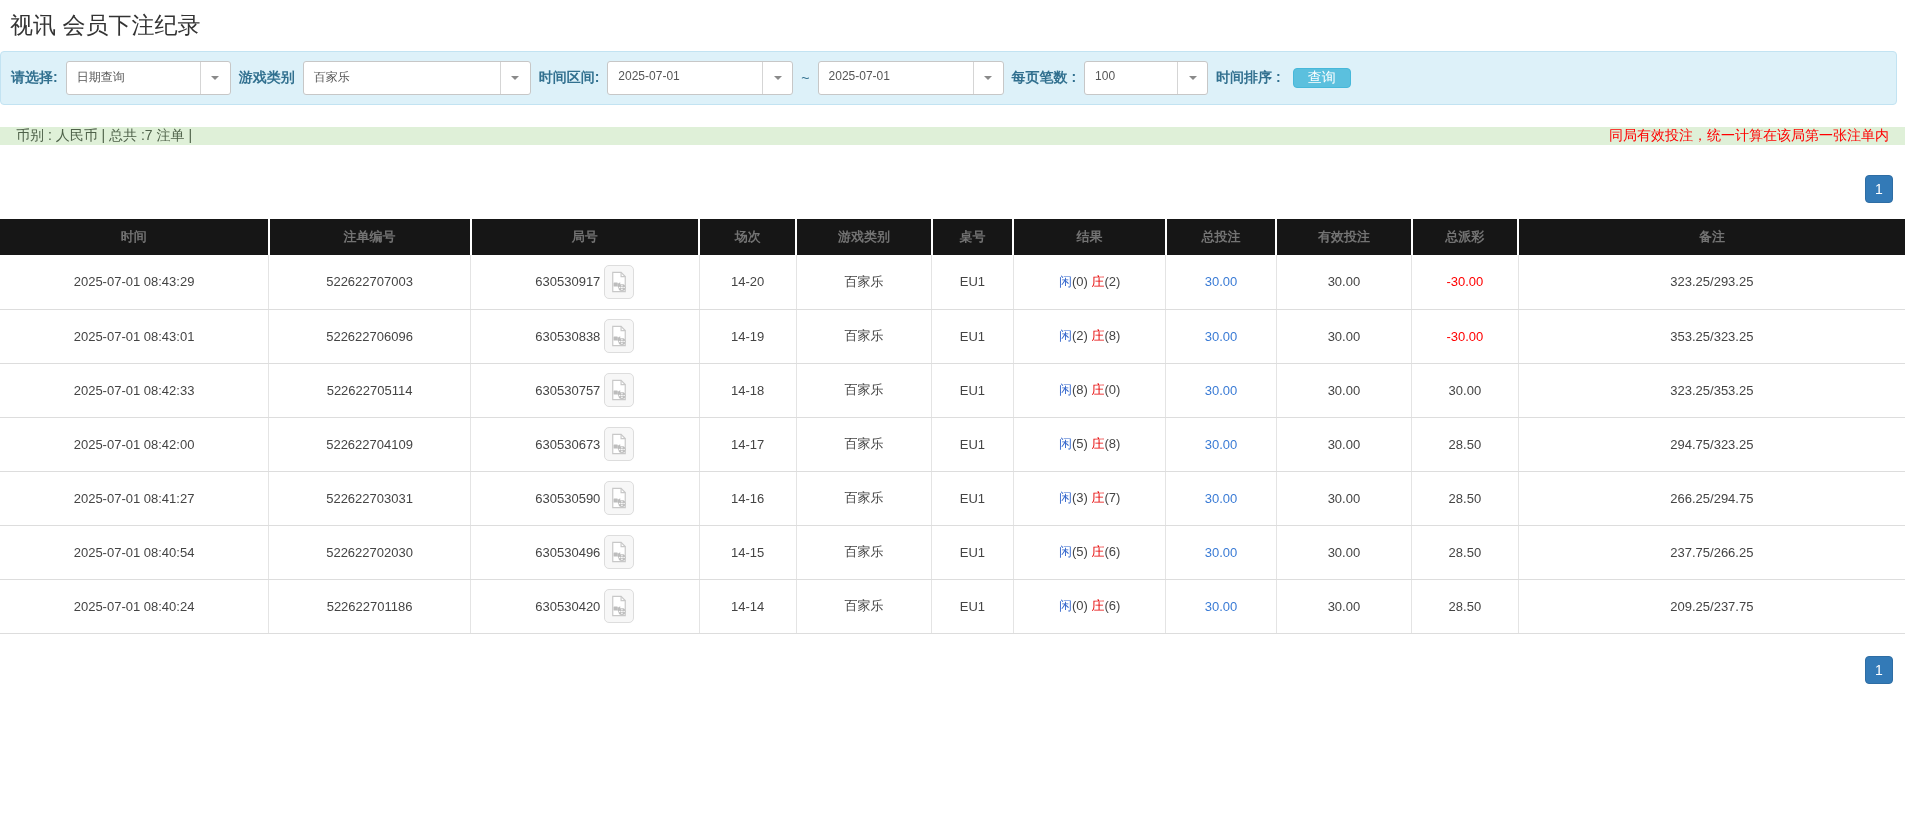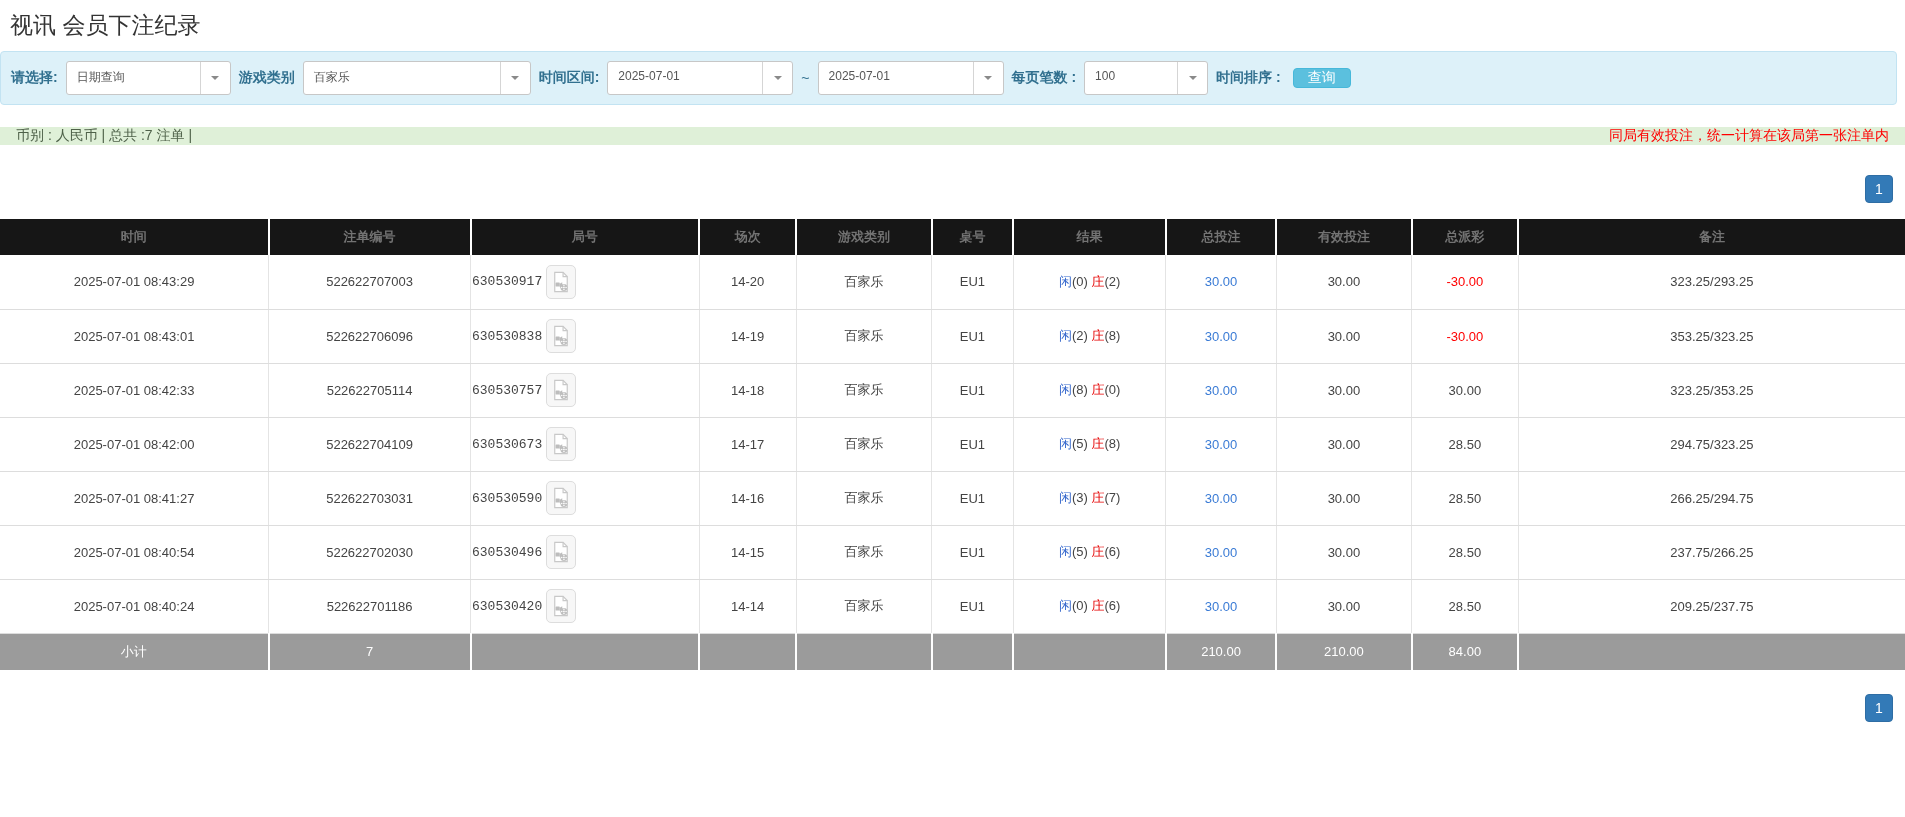--- a/index.html
+++ b/index.html
@@ -89,21 +89,21 @@
   .bets .sumrow td {
     background:#9b9b9b; color:#fff; height:38px; text-align:center;
     border-right:2px solid #fff; border-bottom:2px solid #fff;
     font-size:13px;
   }
   .bets .sumrow td:last-child { border-right:none; }
   .res-p { color:#3366cc; }
   .res-b { color:#e60000; }
   .cell-blue { color:#3a7bd5; }
   .cell-neg  { color:#ff0000; }
-  .round-wrap { display:flex; align-items:center; gap:4px;font-family:Liberation Mono, monospace; }
+  .round-wrap { display:flex; align-items:center; justify-content:center; gap:4px; }
   .video-btn {
     width:30px; height:34px; background:#f7f7f7;
     border:1px solid #ddd; border-radius:5px;
     display:inline-flex; align-items:center; justify-content:center;
     cursor:pointer; padding:0;
   }
   
   .c0{width:14.1%}.c1{width:10.6%}.c2{width:12.0%}.c3{width:5.1%}.c4{width:7.1%}
   .c5{width:4.3%}.c6{width:8.0%}.c7{width:5.8%}.c8{width:7.1%}.c9{width:5.6%}.c10{width:20.3%}
 </style>
@@ -396,31 +396,18 @@
         </td>
         <td>14-14</td>
         <td>百家乐</td>
         <td>EU1</td>
         <td><span class="res-p">闲</span>(0) <span class="res-b">庄</span>(6)</td>
         <td class="cell-blue">30.00</td>
         <td>30.00</td>
         <td>28.50</td>
         <td>209.25/237.75</td>
       </tr>
-      <tr class="sumrow">
-        <td>小计</td>
-        <td>7</td>
-        <td></td>
-        <td></td>
-        <td></td>
-        <td></td>
-        <td></td>
-        <td>210.00</td>
-        <td>210.00</td>
-        <td>84.00</td>
-        <td></td>
-      </tr>
     </tbody>
 </table>
 
 <div class="pagination-row pg-bottom">
   <button class="page-btn">1</button>
 </div>
 
 </body></html>

